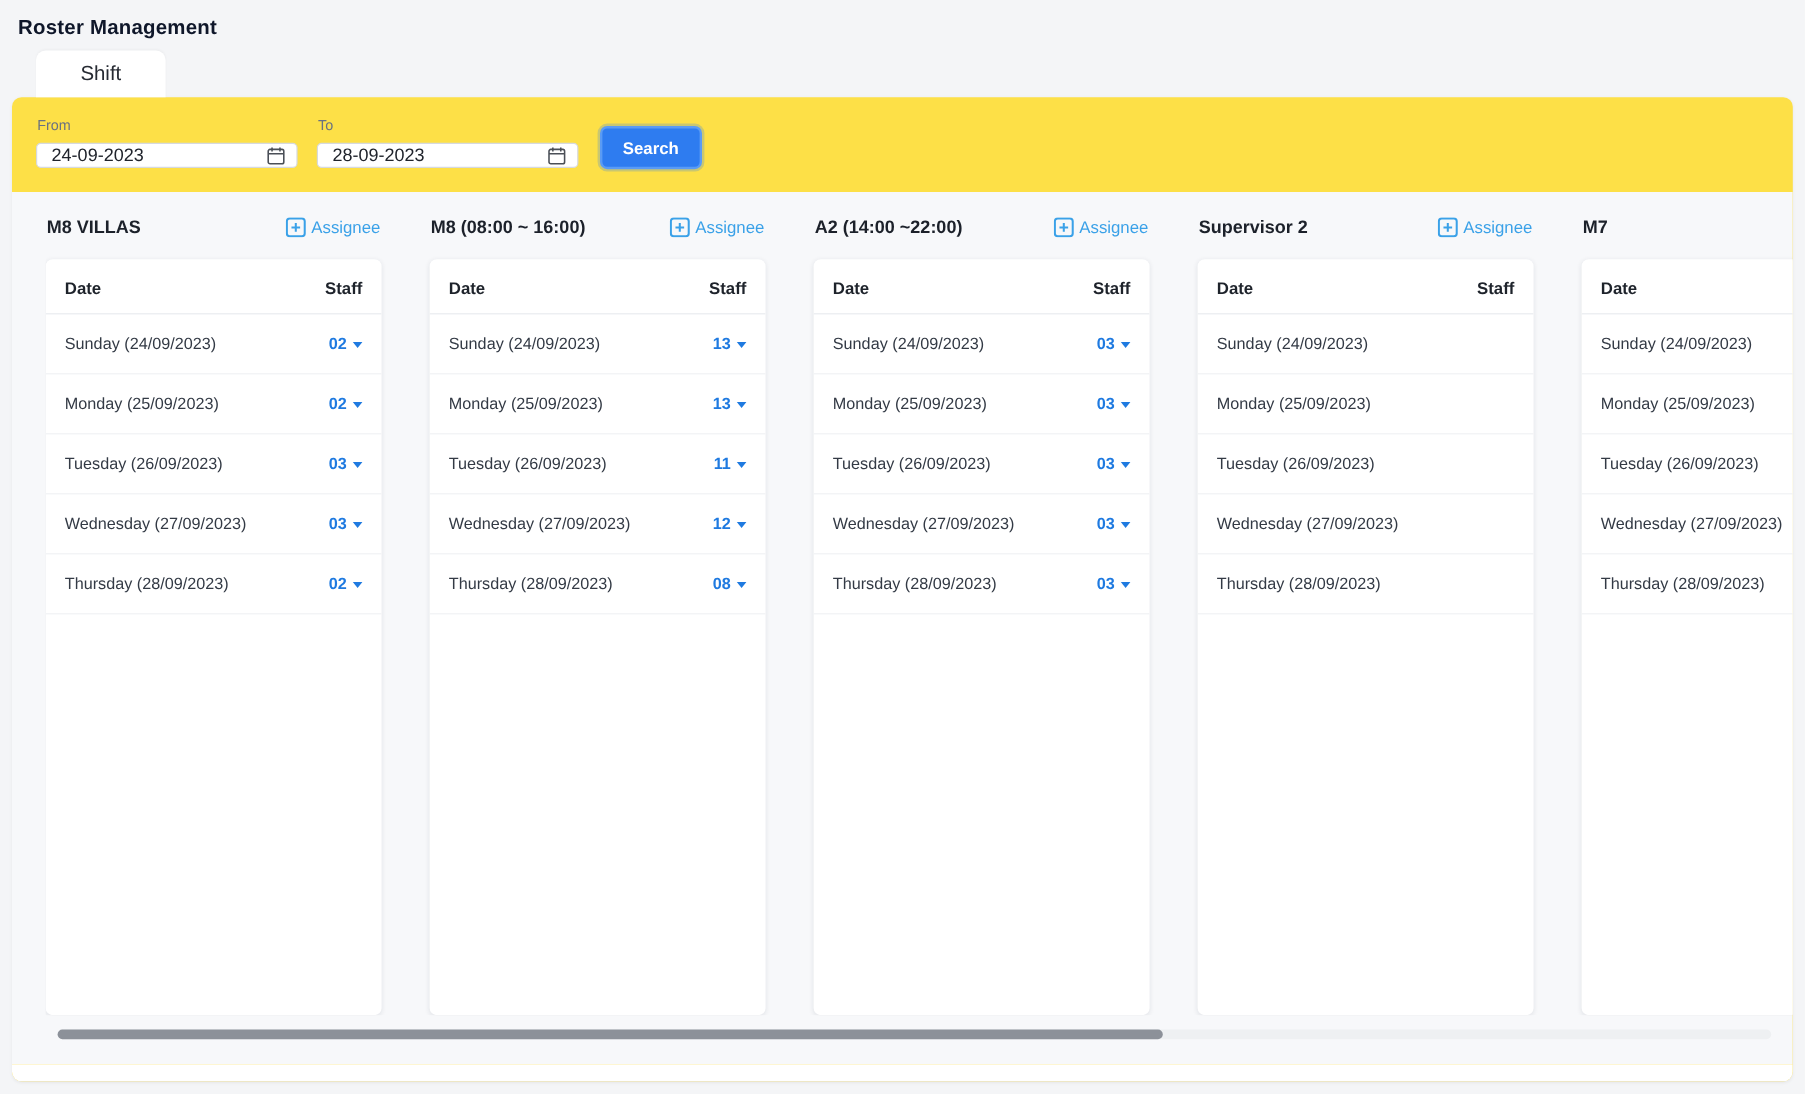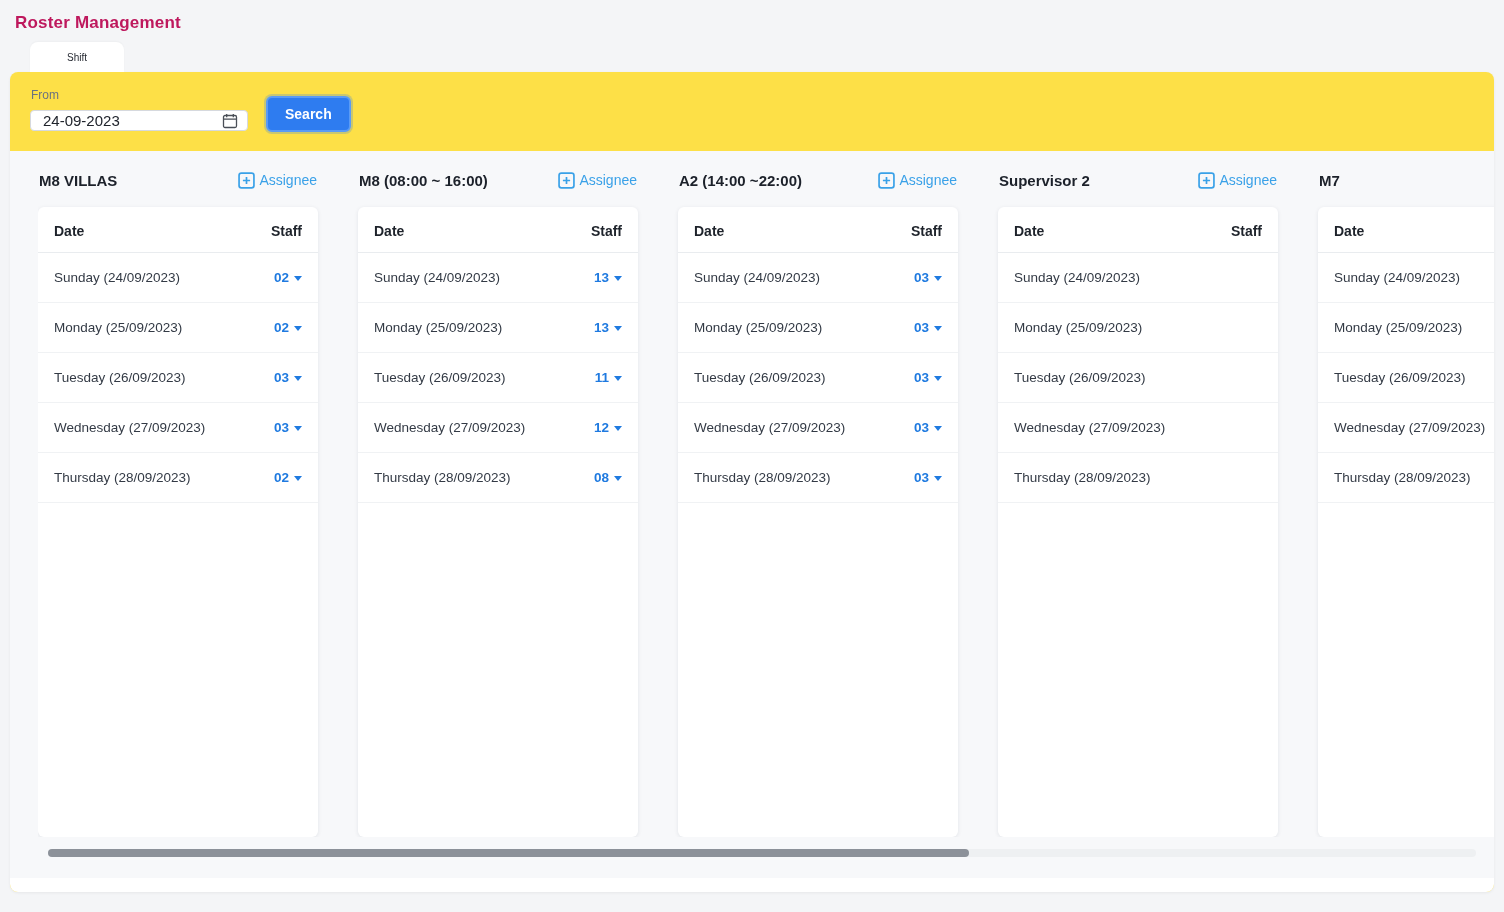--- a/index.html
+++ b/index.html
@@ -7,29 +7,29 @@
   body {
     background: #f4f5f7;
     font-family: "Liberation Sans", sans-serif;
     color: #21252d;
     overflow: hidden;
   }
   .page-title {
     padding: 13px 0 9px 15px;
     font-size: 17px;
     font-weight: 700;
-    color: #be185d;
+    color: #0f172a;
     letter-spacing: .2px;
   }
   .tabs { margin-left: 30px; display: flex; position: relative; z-index: 2; }
   .tab {
     background: #ffffff;
     border-radius: 8px 8px 0 0;
     padding: 10px 37px 9px;
-    font-size: 10px;
+    font-size: 17px;
     color: #272b33;
     cursor: pointer;
     box-shadow: 0 -1px 2px rgba(0,0,0,.03);
   }
   .panel {
     margin: 0 10px;
     background: #fde047;
     border-radius: 8px;
     box-shadow: 0 1px 3px rgba(0,0,0,.06);
     height: 820px;
@@ -160,20 +160,32 @@
       <span class="date-wrap">
         <input class="date-input" type="text" value="24-09-2023" style="">
         <span class="cal-icon">
           <svg width="16" height="16" viewBox="0 0 16 16" fill="none" stroke="#4a4f57" stroke-width="1.3">
             <rect x="1.5" y="2.5" width="13" height="12" rx="1.5"></rect>
             <path d="M1.5 6.2h13M4.7 1v3.2M11.3 1v3.2"></path>
           </svg>
         </span>
       </span>
     </div>
+    <div class="field">
+      <span class="field-label">To</span>
+      <span class="date-wrap">
+        <input class="date-input" type="text" value="28-09-2023" style="">
+        <span class="cal-icon">
+          <svg width="16" height="16" viewBox="0 0 16 16" fill="none" stroke="#4a4f57" stroke-width="1.3">
+            <rect x="1.5" y="2.5" width="13" height="12" rx="1.5"></rect>
+            <path d="M1.5 6.2h13M4.7 1v3.2M11.3 1v3.2"></path>
+          </svg>
+        </span>
+      </span>
+    </div>
     <button class="search-btn">Search</button>
   </div>
 
   <div class="columns-region">
     <div class="columns">
   <div class="column">
     <div class="column-head">
       <span class="column-title">M8 VILLAS</span>
       <span class="assignee-link">
         <span style="display:flex;align-items:center;">

